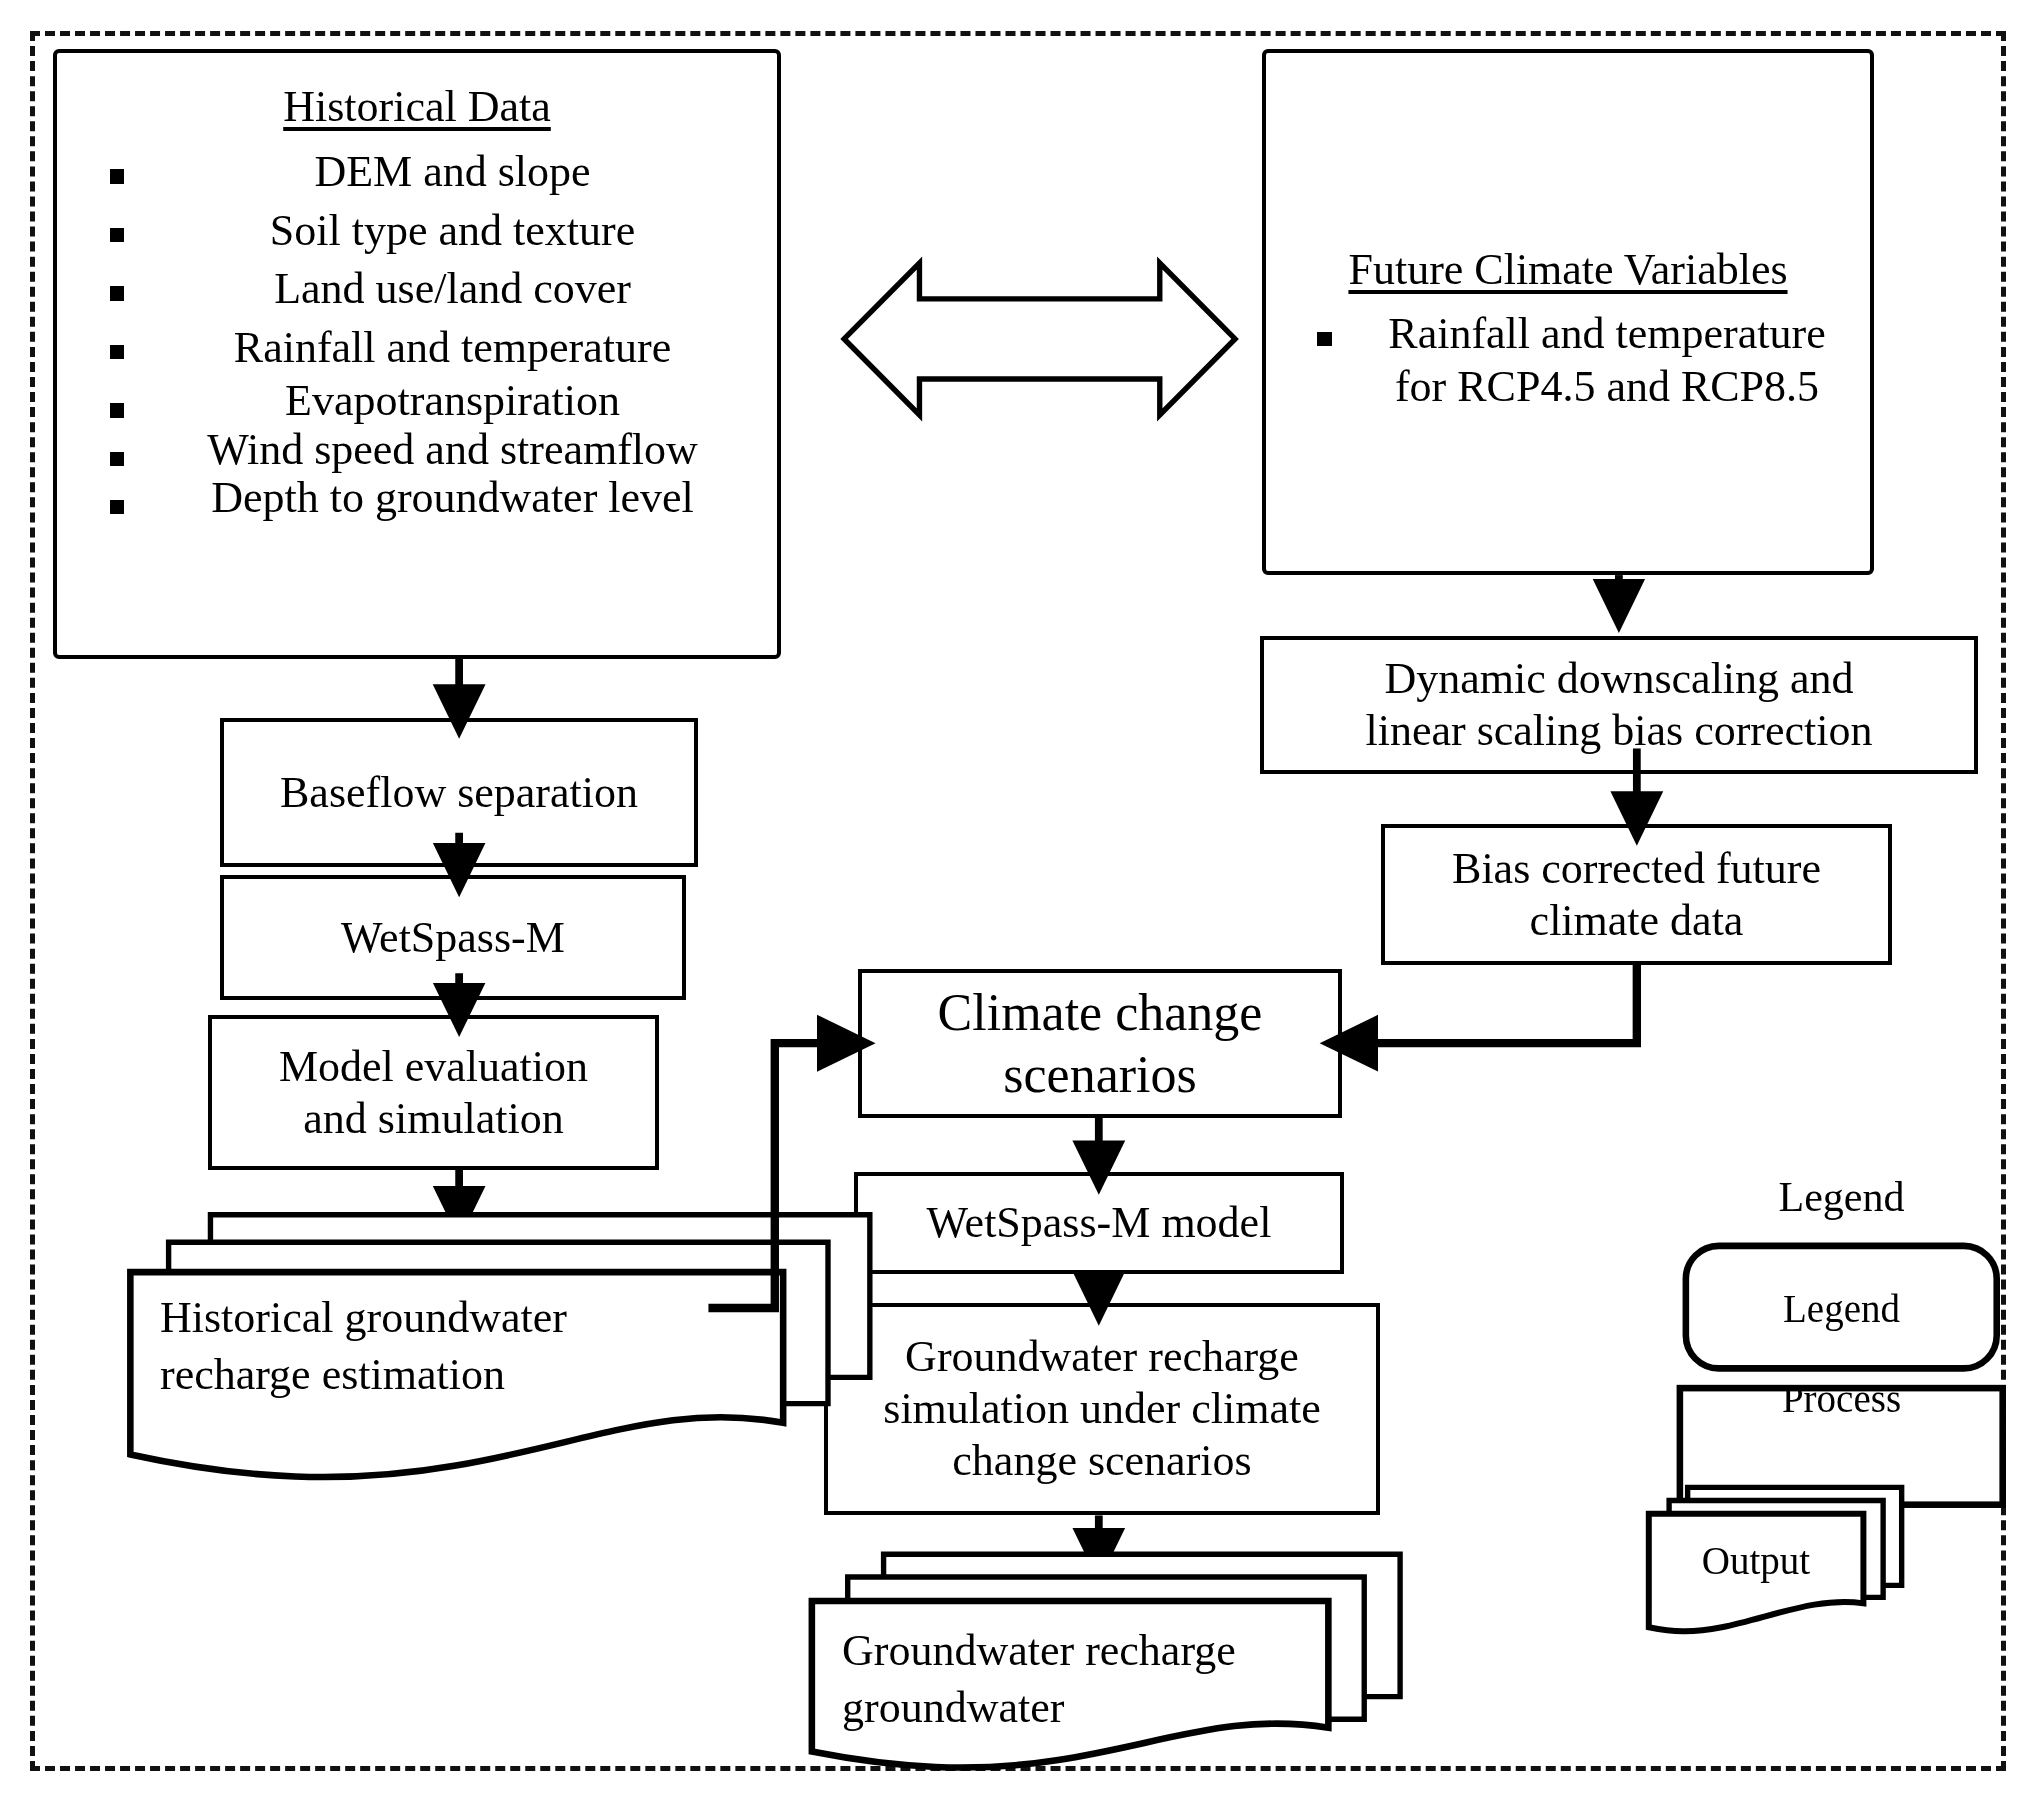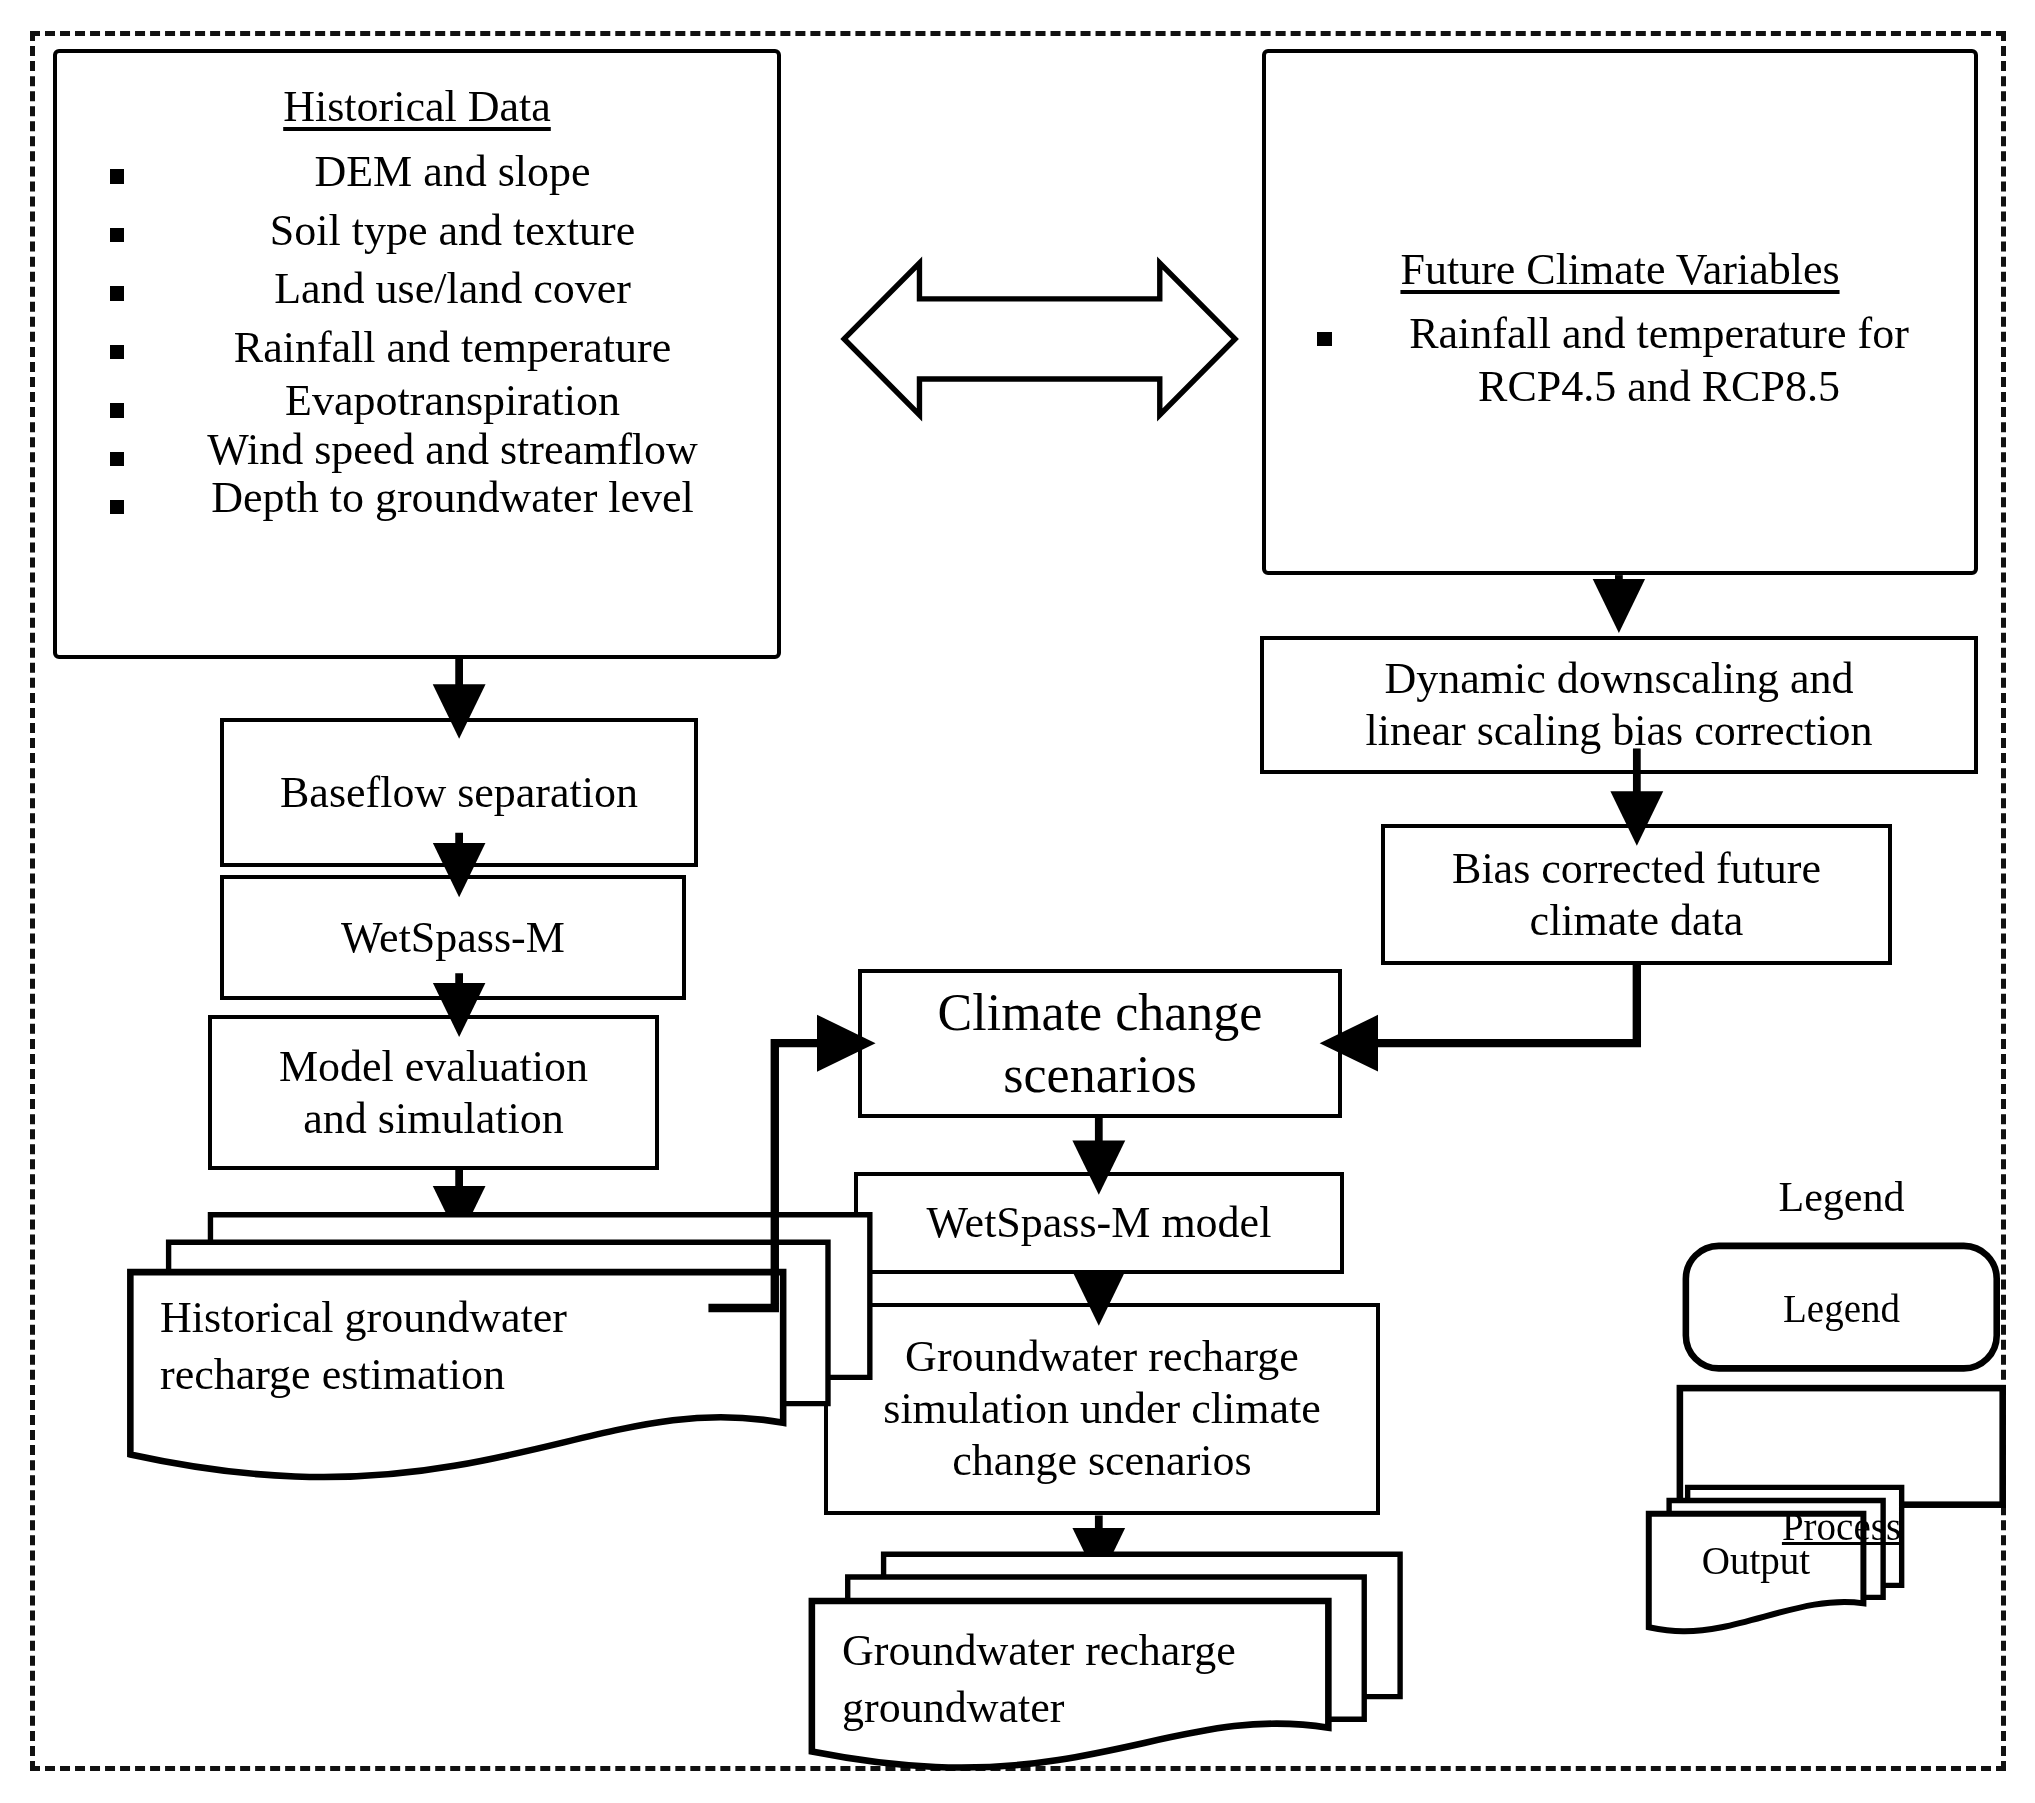--- a/index.html
+++ b/index.html
@@ -133,21 +133,21 @@
       <li><span class="bullet"></span><span>DEM and slope</span></li>
       <li><span class="bullet"></span><span>Soil type and texture</span></li>
       <li><span class="bullet"></span><span>Land use/land cover</span></li>
       <li><span class="bullet"></span><span>Rainfall and temperature</span></li>
       <li style="line-height:1.10;"><span class="bullet"></span><span>Evapotranspiration</span></li>
       <li style="line-height:1.10;"><span class="bullet"></span><span>Wind speed and streamflow</span></li>
       <li style="line-height:1.10;"><span class="bullet"></span><span>Depth to groundwater level</span></li>
     </ul>
   </div>
 
-  <div class="node rounded-input" style="left:1262px; top:49px; width:716px; height:526px; padding:191px 20.3px 0 20.3px;">
+  <div class="node rounded-input" style="left:1262px; top:49px; width:612px; height:526px; padding:191px 20.3px 0 20.3px;">
     <div class="io-title">Future Climate Variables</div>
     <ul class="io-list fcv-list">
       <li><span class="bullet"></span><span>Rainfall and temperature for RCP4.5 and RCP8.5</span></li>
     </ul>
   </div>
 
   <div class="arrow-label" style="left:897px; top:314px; width:299px;">Input Data</div>
 
   <div class="node process-box" style="left:220px; top:718px; width:478px; height:149px; font-size:44px;">
     <span class="node-label">Baseflow separation</span>
@@ -262,17 +262,17 @@
     <span>recharge estimation</span>
   </div>
 
   <div class="doc-text" style="left:842px; top:1622px; width:514px;">
     <span>Groundwater recharge</span><br>
     <span>groundwater</span>
   </div>
 
   <div class="legend-title" style="left:1680px; top:1173px; width:323px;">Legend</div>
   <div class="legend-label" style="left:1686px; top:1286px; width:311px;">Legend</div>
-  <div class="legend-label" style="left:1680px; top:1504px; width:323px;text-decoration:underline;">Process</div>
+  <div class="legend-label" style="left:1680px; top:1376px; width:323px;">Process</div>
   <div class="legend-label" style="left:1650px; top:1538px; width:212px;">Output</div>
 
 </div>
 
 
 </body></html>

